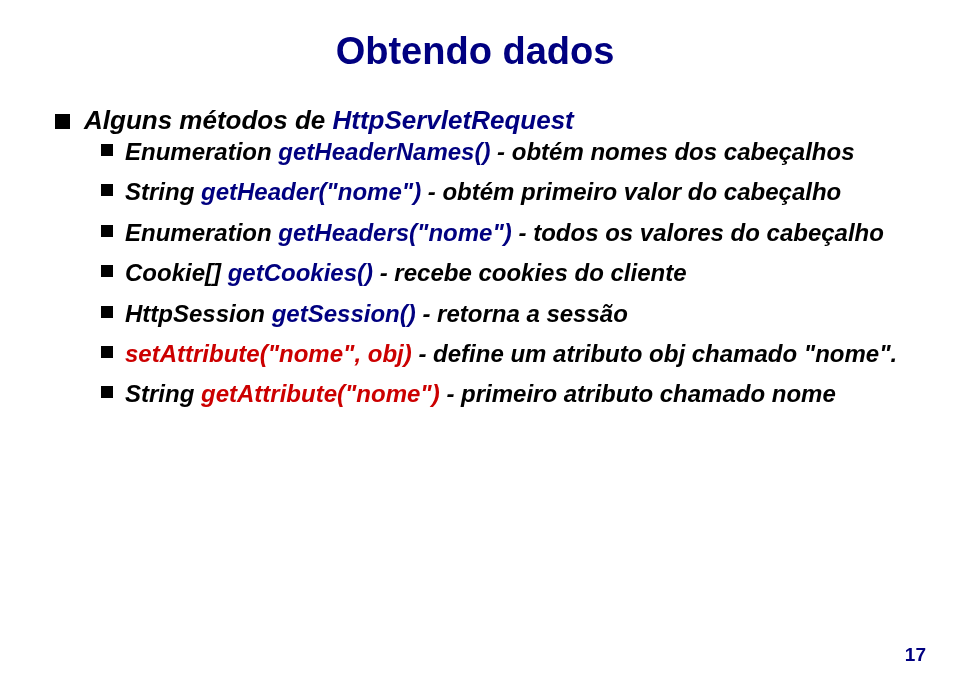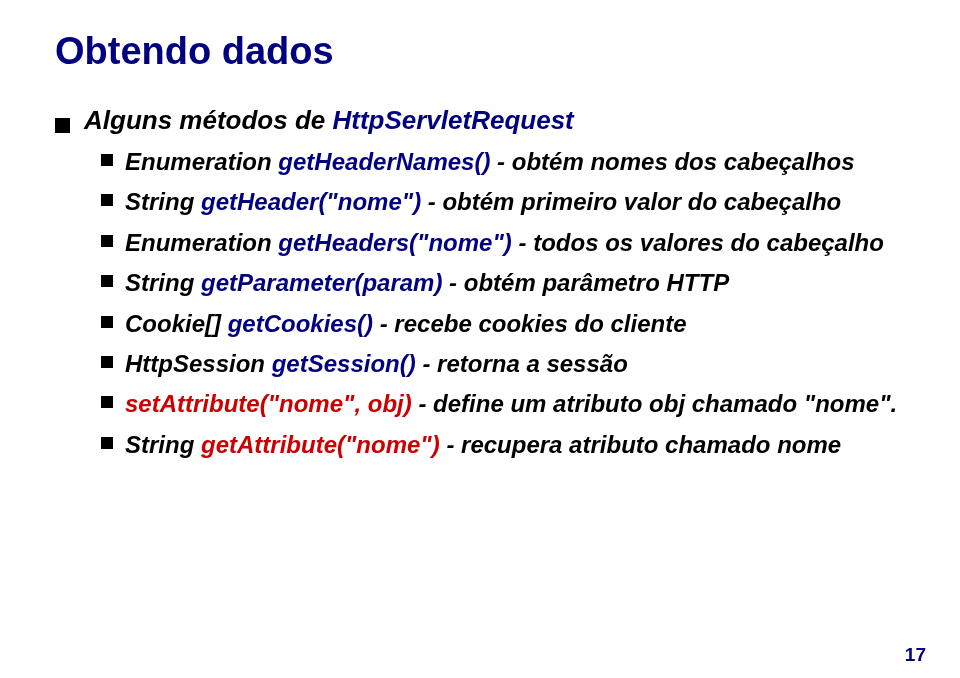--- a/index.html
+++ b/index.html
@@ -8,32 +8,31 @@
     height: 678px;
     background: #ffffff;
     font-family: Arial, Helvetica, sans-serif;
     position: relative;
     padding: 30px 55px 20px 55px;
   }
   .title {
     color: #000080;
     font-size: 38px;
     font-weight: bold;
-    text-align: left;
+    text-align: center;
     margin-bottom: 32px;
     padding-right: 10px;
   }
   .level1 {
     font-size: 26px;
     font-weight: bold;
     font-style: italic;
     color: #000000;
     display: flex;
-    align-items: center;
-    margin-bottom: 10px;
+    align-items: flex-start;
   }
   .level1 .bullet-sq {
     display: inline-block;
     width: 15px;
     height: 15px;
     background: #000000;
     margin-right: 14px;
     margin-top: 9px;
     flex-shrink: 0;
   }
@@ -95,33 +94,29 @@
     <div class="level2">
       <span class="bullet-sq"></span>
       <span class="text"><span>String </span><span class="hl-blue">getHeader("nome")</span><span> - obtém primeiro valor do cabeçalho</span></span>
     </div>
     <div class="level2">
       <span class="bullet-sq"></span>
       <span class="text"><span>Enumeration </span><span class="hl-blue">getHeaders("nome")</span><span> - todos os valores do cabeçalho</span></span>
     </div>
     <div class="level2">
       <span class="bullet-sq"></span>
-      <span class="text"><span>String </span><span class="hl-blue">getParameter(param)</span><span> - obtém parâmetro HTTP</span></span>
-    </div>
-    <div class="level2">
-      <span class="bullet-sq"></span>
       <span class="text"><span>Cookie[] </span><span class="hl-blue">getCookies()</span><span> - recebe cookies do cliente</span></span>
     </div>
     <div class="level2">
       <span class="bullet-sq"></span>
       <span class="text"><span>HttpSession </span><span class="hl-blue">getSession()</span><span> - retorna a sessão</span></span>
     </div>
     <div class="level2">
       <span class="bullet-sq"></span>
       <span class="text"><span></span><span class="hl-red">setAttribute("nome", obj)</span><span> - define um atributo obj chamado "nome".</span></span>
     </div>
     <div class="level2">
       <span class="bullet-sq"></span>
-      <span class="text"><span>String </span><span class="hl-red">getAttribute("nome")</span><span> - recupera atributo chamado nome</span></span>
+      <span class="text"><span>String </span><span class="hl-red">getAttribute("nome")</span><span> - primeiro atributo chamado nome</span></span>
     </div>
   </div>
 
 <div class="pagenum">17</div>
 
 </body></html>

